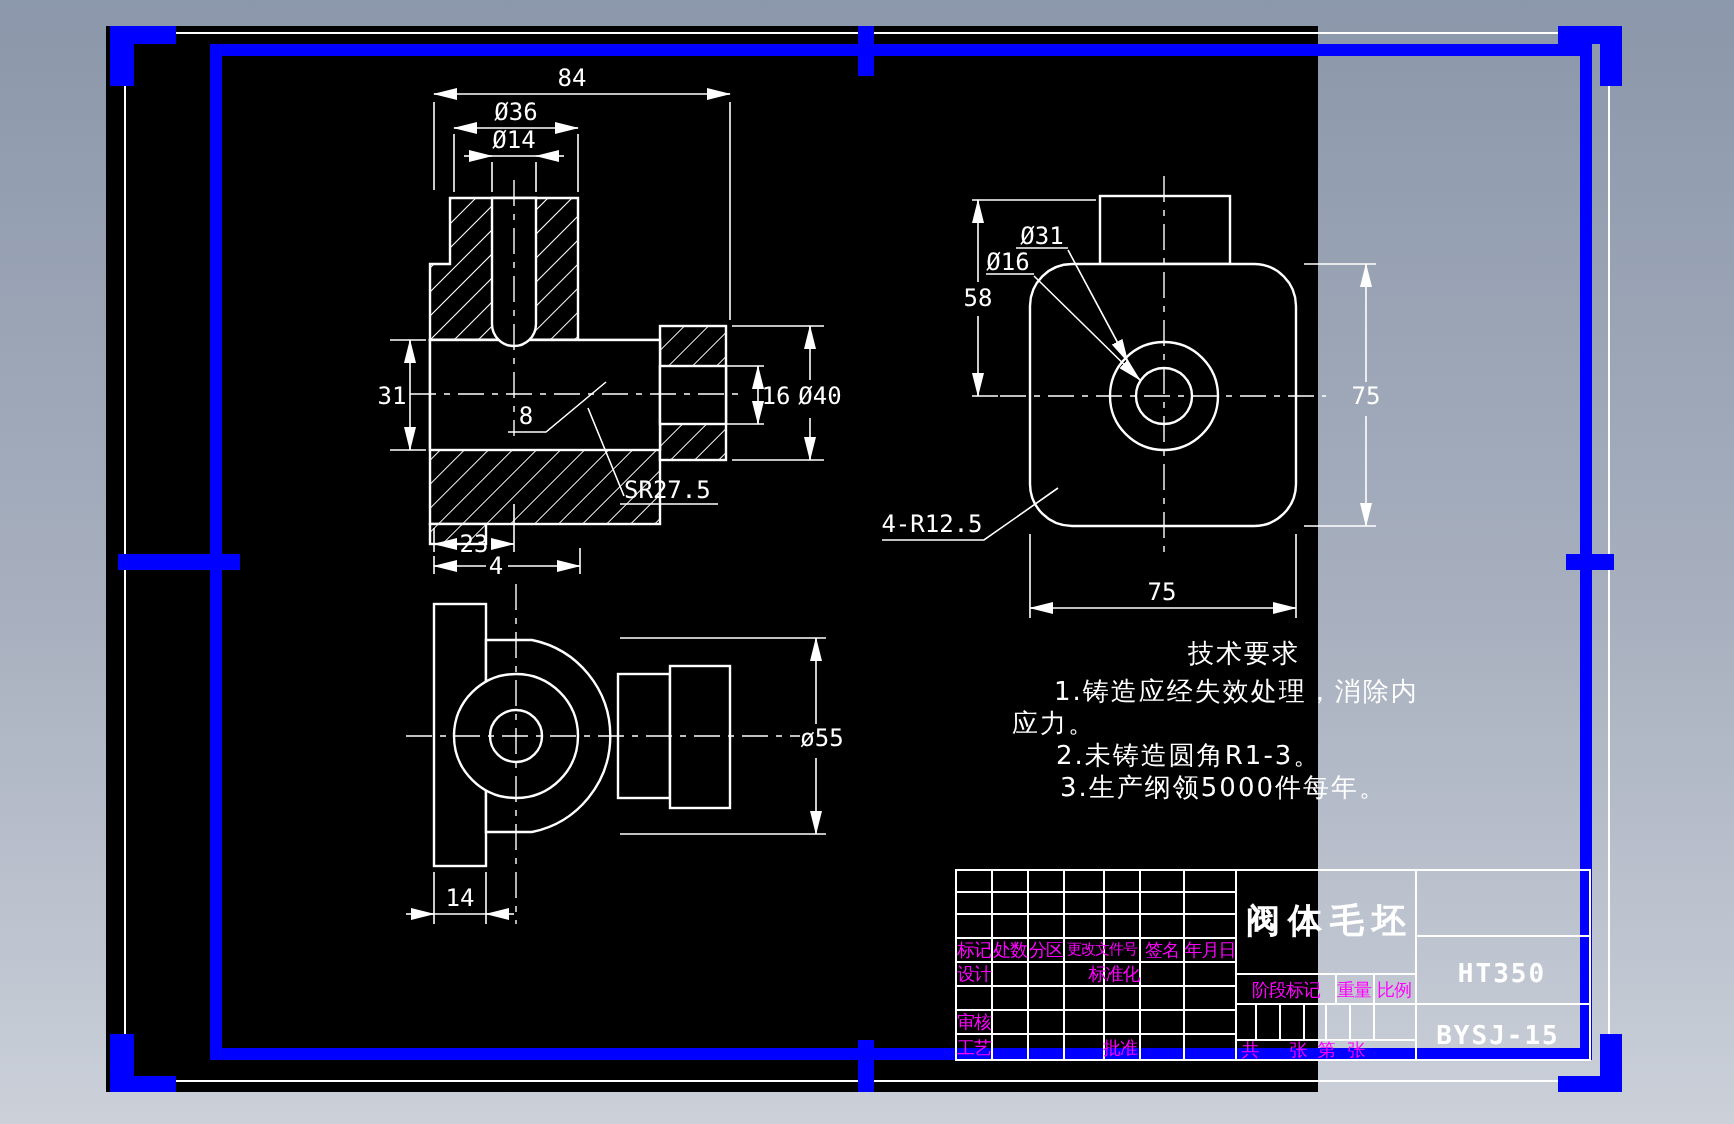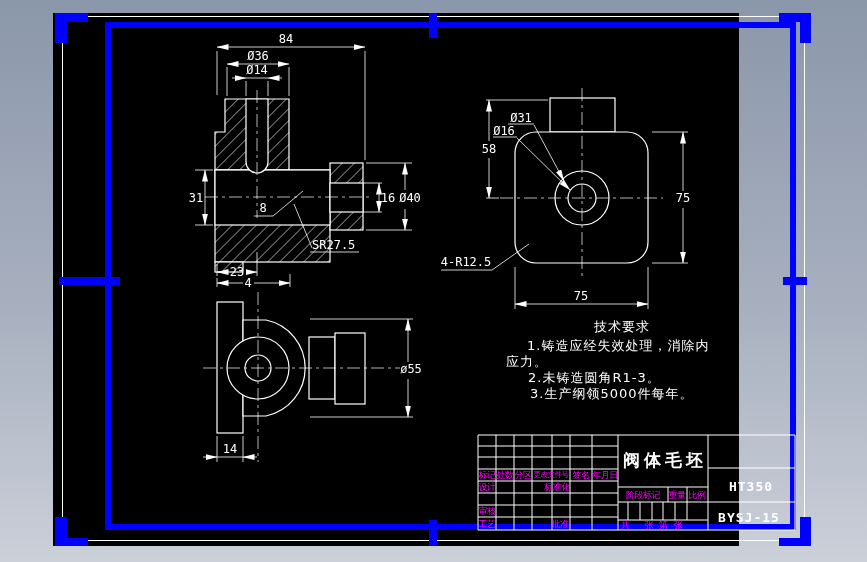--- a/index.html
+++ b/index.html
@@ -1,19 +1,19 @@
 <!DOCTYPE html>
 <html><head>
 <meta charset="utf-8">
 <style>
   html,body{margin:0;padding:0;}
   .screen{position:relative;width:867px;height:562px;overflow:hidden;
     background:linear-gradient(180deg,#8b97aa 0%,#a8b0bf 55%,#cbd0d9 100%);
     font-family:"DejaVu Sans",sans-serif;}
-  .canvas{position:absolute;left:53px;top:13px;width:686px;height:533px;background:#000;}
+  .canvas{position:absolute;left:53px;top:13px;width:606px;height:533px;background:#000;}
   svg{display:block;}
   .dimline{stroke:#fff;stroke-width:0.8;fill:none;}
   .cl{stroke:#fff;stroke-width:0.7;fill:none;stroke-dasharray:13 4 3 4;}
   .dim{font-family:"DejaVu Sans Mono",monospace;font-size:12px;fill:#fff;text-anchor:middle;}
   .dimL{text-anchor:start;}
   .cjk{font-family:"DejaVu Sans",sans-serif;font-size:13px;fill:#fff;letter-spacing:1px;}
   .tbl{stroke:#fff;stroke-width:1;fill:none;}
   .mg{font-family:"DejaVu Sans",sans-serif;font-size:9px;fill:#ff00ff;text-anchor:middle;letter-spacing:-0.5px;}
   .mgs{font-size:7.5px;}
   .tbw{font-family:"DejaVu Sans Mono",monospace;font-size:13px;font-weight:bold;fill:#fff;text-anchor:middle;letter-spacing:1px;}

